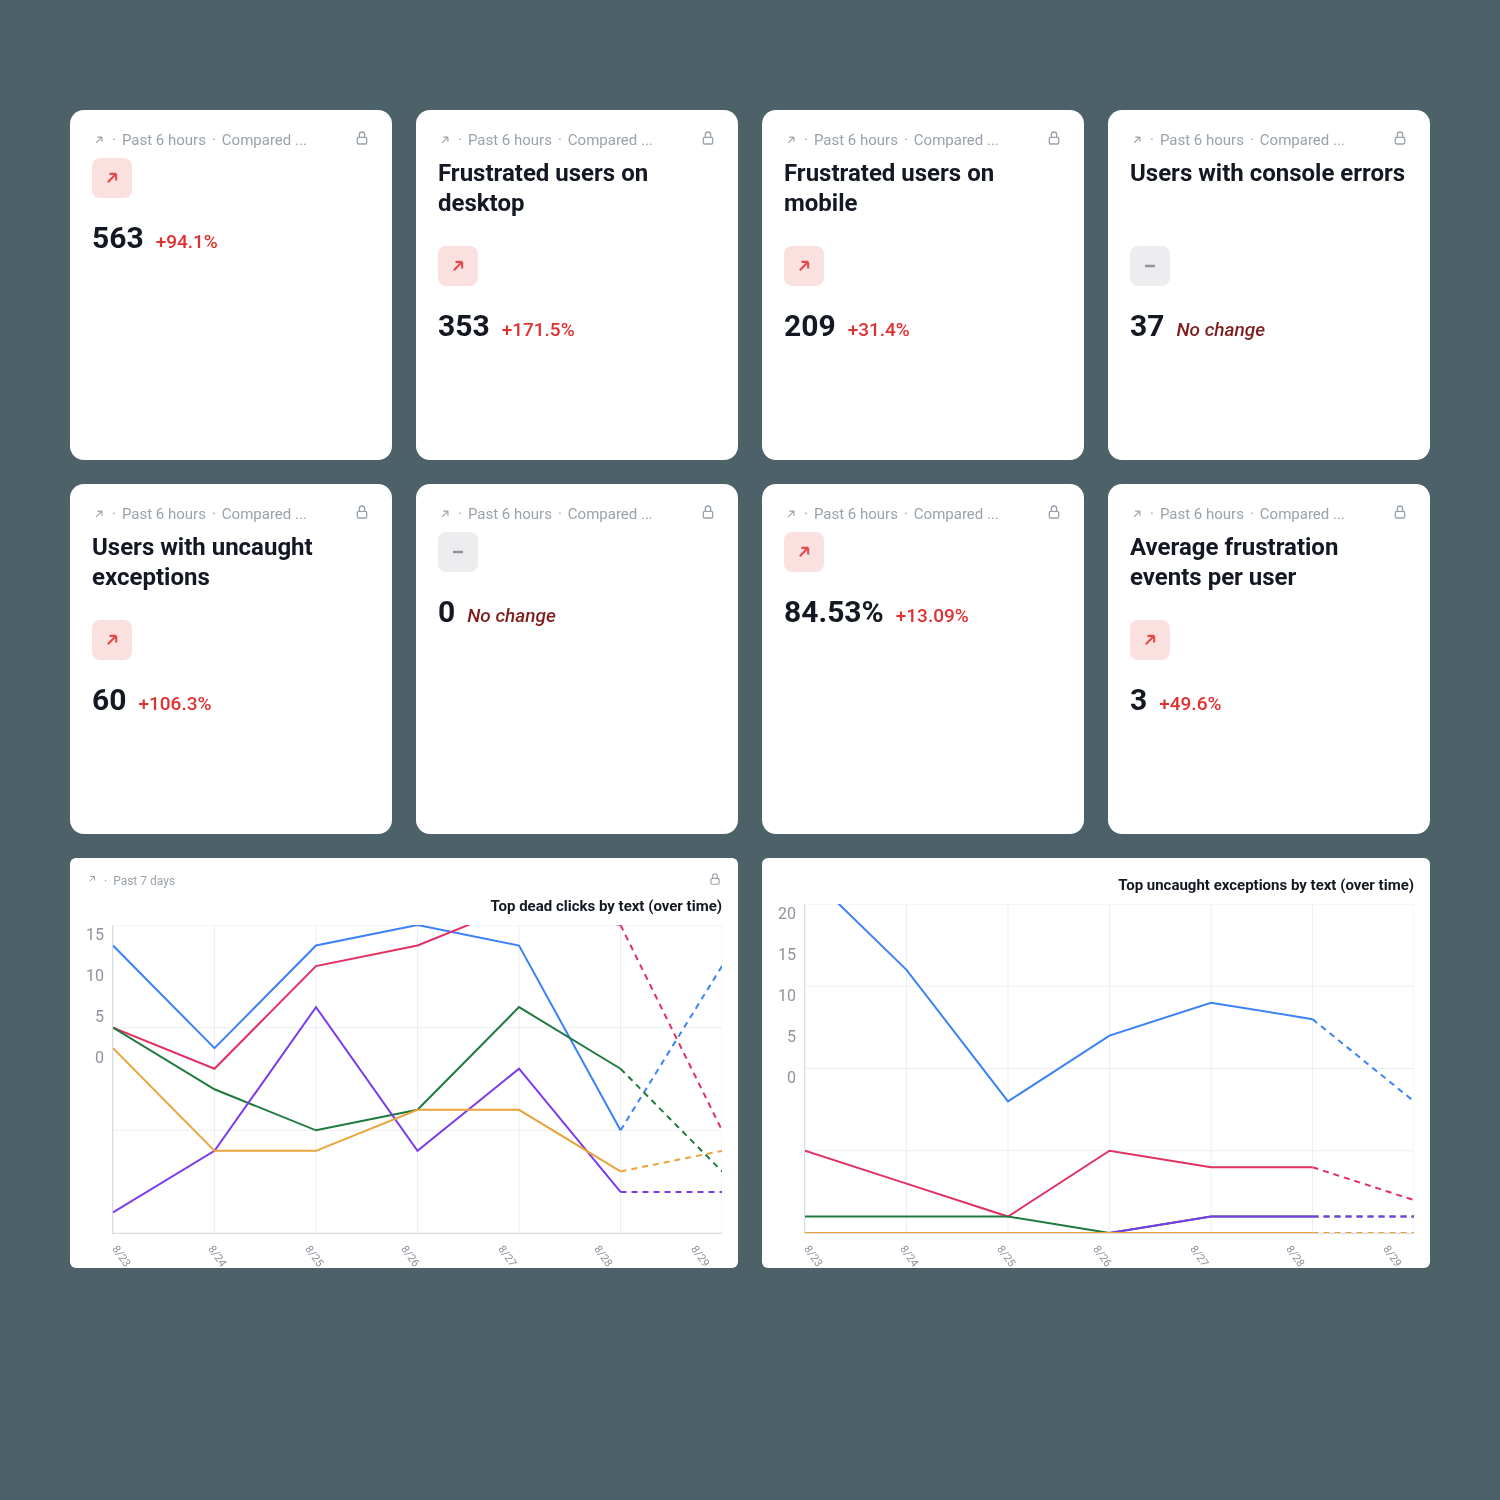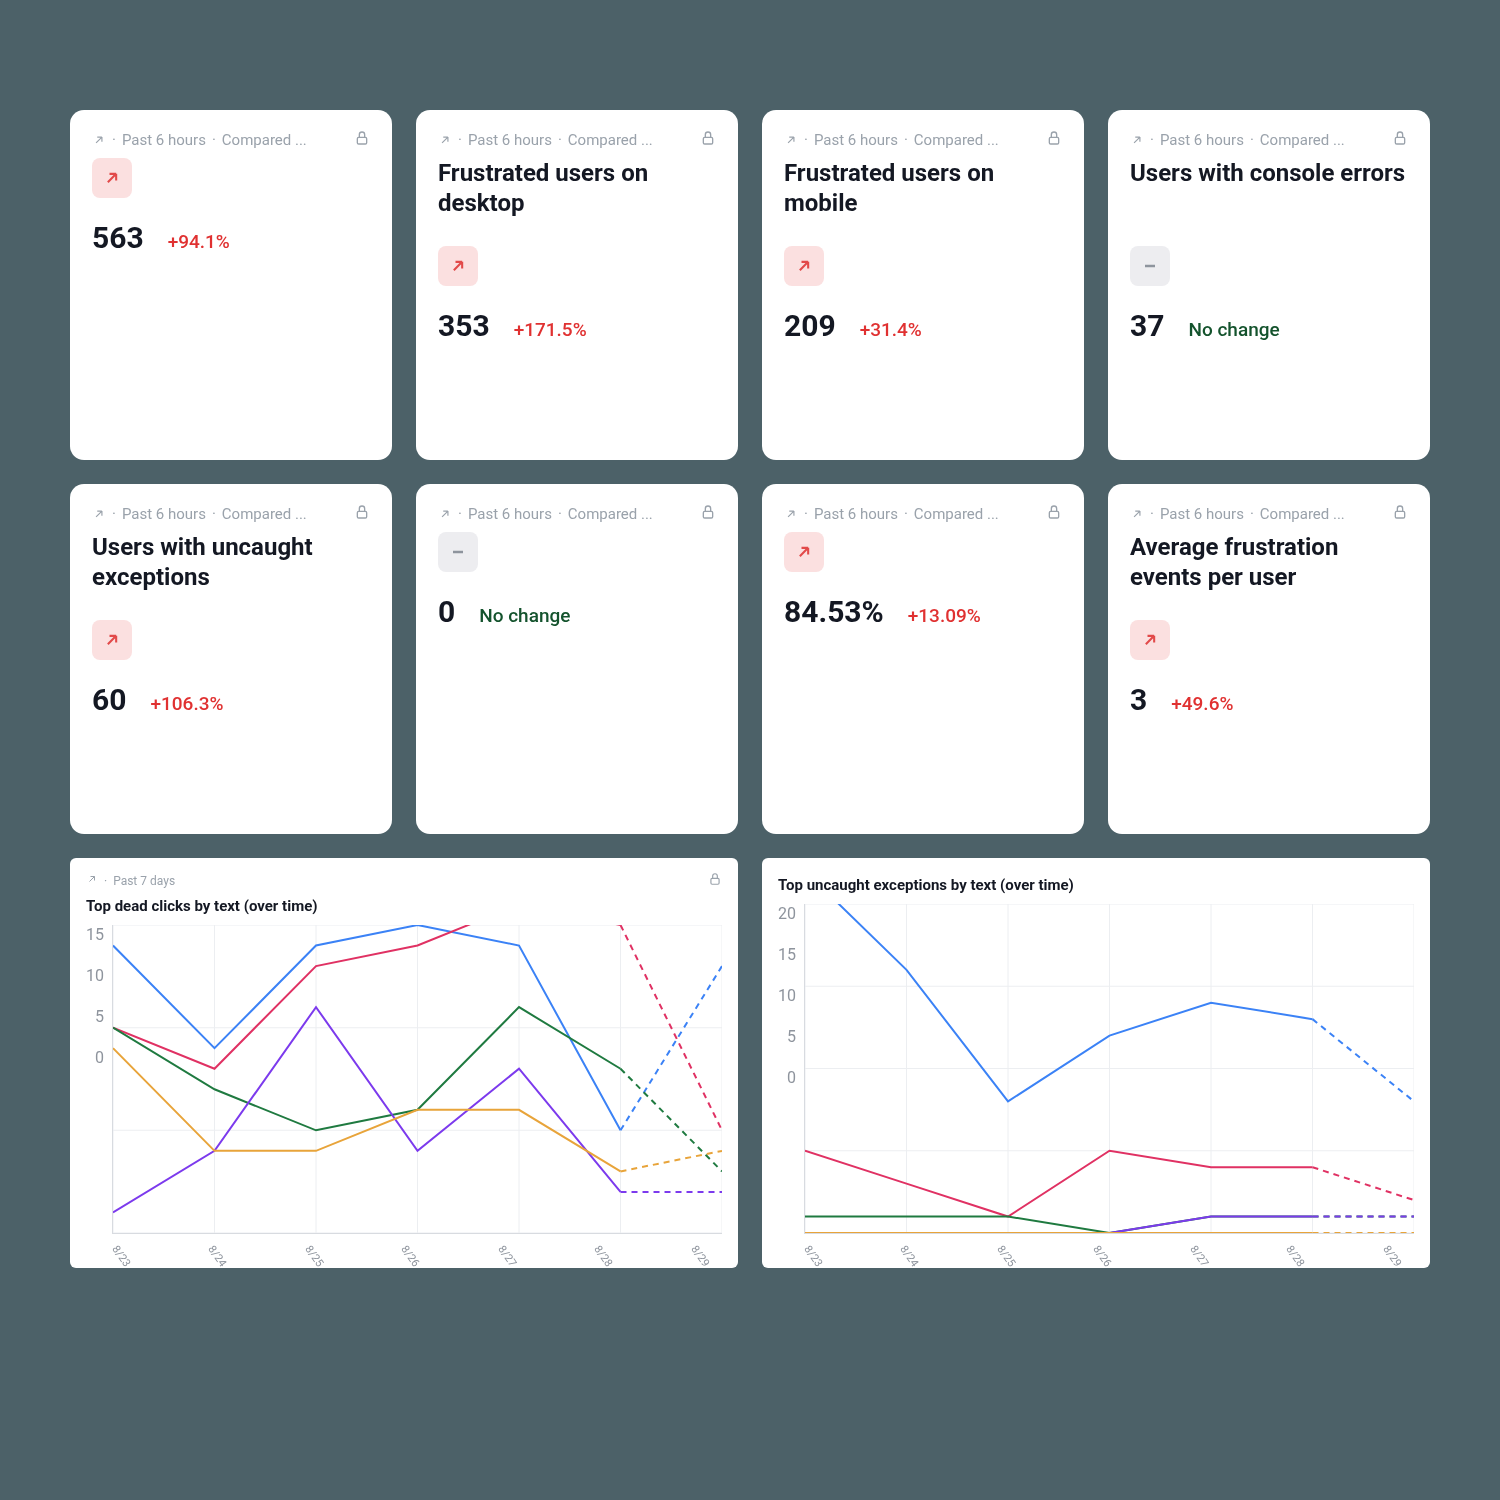--- a/index.html
+++ b/index.html
@@ -59,33 +59,33 @@
     display: flex;
     align-items: center;
     justify-content: center;
     margin-bottom: 22px;
   }
   .trend-badge.up { background: #fbe0e0; color: #e24a4a; }
   .trend-badge.flat { background: #ededf0; color: #8e949d; }
   .value-row {
     display: flex;
     align-items: baseline;
-    gap: 24px;
+    gap: 12px;
   }
   .value-row .value {
     font-size: 30px;
     font-weight: 700;
     color: #141823;
   }
   .value-row .delta {
     font-size: 19px;
     font-weight: 500;
   }
   .delta.up { color: #e03131; }
-  .delta.flat { color: #14532d; }
+  .delta.flat { color: #7f1d1d; font-style: italic; }
 
   .charts-row {
     display: grid;
     grid-template-columns: 1fr 1fr;
     gap: 24px;
   }
   .chart-card {
     background: #fff;
     border-radius: 6px;
     padding: 14px 16px 12px 16px;
@@ -100,20 +100,21 @@
     color: #9aa2ab;
     font-size: 12px;
     margin-bottom: 8px;
   }
   .chart-meta .lock-icon { margin-left: auto; }
   .chart-title {
     font-size: 15px;
     font-weight: 700;
     color: #141823;
     margin-bottom: 10px;
+    text-align: right;
   }
   .chart-body {
     flex: 1;
     display: flex;
   }
   .y-axis {
     display: flex;
     flex-direction: column;
     justify-content: flex-start;
     align-items: flex-end;

